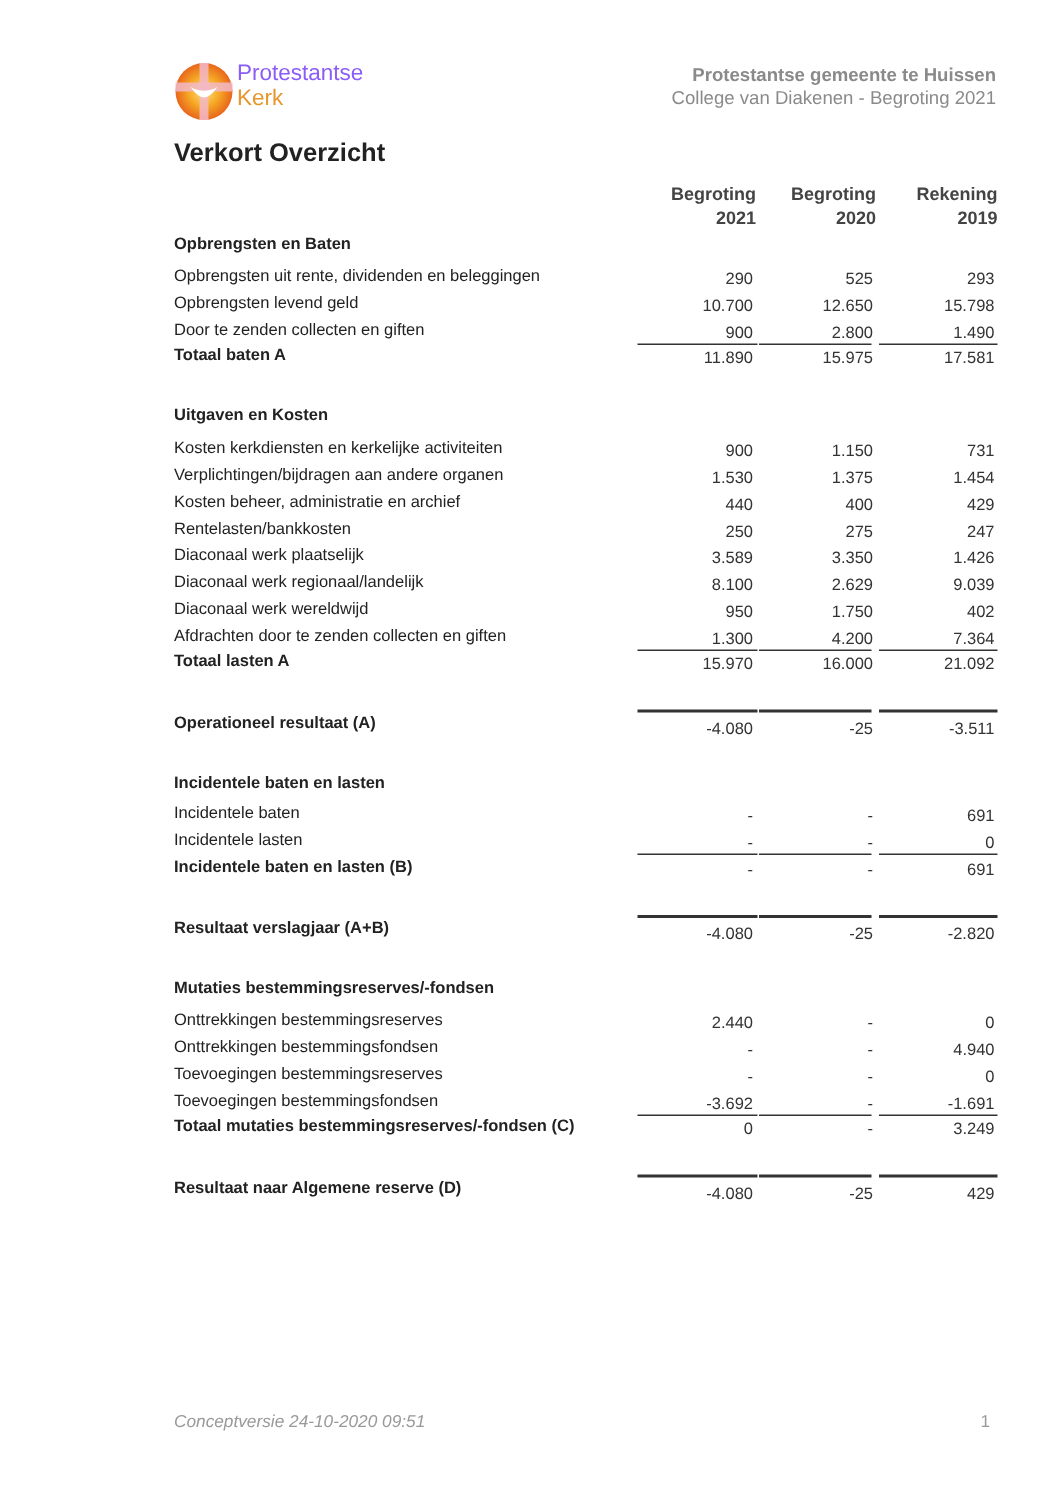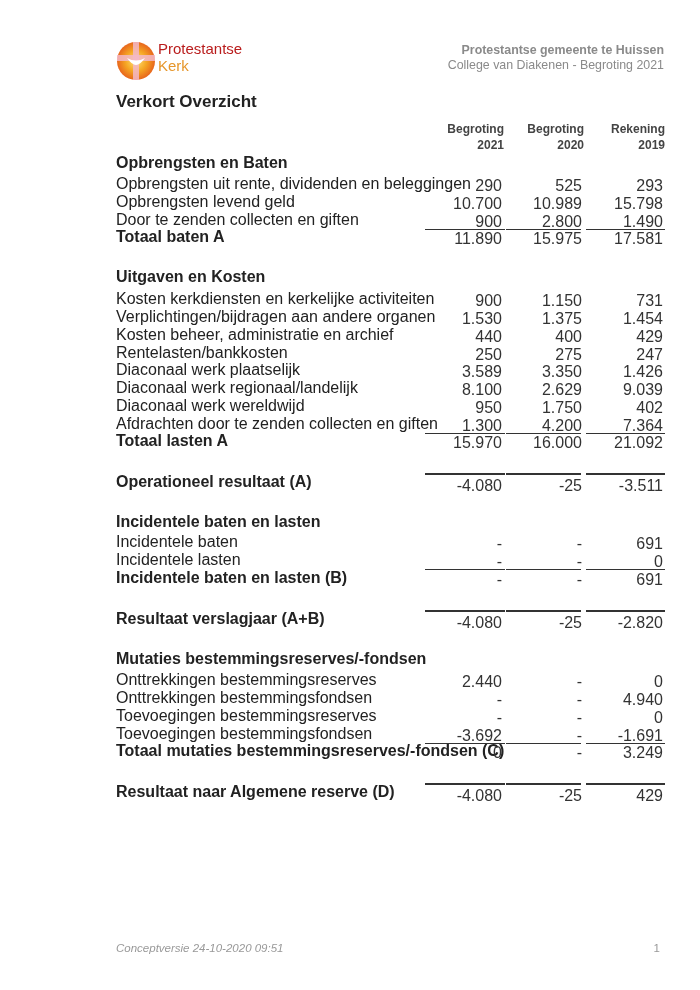--- a/index.html
+++ b/index.html
@@ -1,26 +1,26 @@
 <!DOCTYPE html>
 <html><head>
 <meta charset="utf-8">
 <style>
   html, body { margin:0; padding:0; background:#ffffff; }
   body { width:700px; height:990px; position:relative; overflow:hidden;
          font-family:"Liberation Sans", sans-serif; color:#222; }
   .logo { position:absolute; left:116px; top:41px; width:40px; height:40px; }
   .logo-text { position:absolute; left:158px; top:40px; font-size:15px; line-height:17px; }
-  .logo-text .l1 { color:#b91c1c; display:block;text-align:center; }
+  .logo-text .l1 { color:#8b5cf6; display:block;text-align:center; }
   .logo-text .l2 { color:#e6962a; display:block; }
   .hdr-right { position:absolute; right:36px; top:43px; text-align:right; font-size:12.4px; line-height:15px; color:#8a8a8a; }
   .hdr-right .b { font-weight:bold; }
   .title { position:absolute; left:116px; top:92px; font-size:17px; font-weight:bold; color:#222;text-align:center; }
   .colhead { position:absolute; top:121px; width:80px; text-align:right; font-size:12px; line-height:16px; font-weight:bold; color:#444; }
-  .row { position:absolute; left:116px; width:550px; height:16px; font-size:16px; line-height:16px; }
+  .row { position:absolute; left:116px; width:550px; height:16px; font-size:11px; line-height:16px; }
   .row .lbl { position:absolute; left:0; top:0; white-space:nowrap; color:#222; }
   .row.bold .lbl { font-weight:bold; }
   .row .v { position:absolute; top:2px; width:78px; text-align:right; color:#333; }
   .row .v0 { left:308px; }
   .row .v1 { left:388px; }
   .row .v2 { left:469px; }
   .line { position:absolute; height:1px; background:#333; }
   .line.thick { height:2px; background:#333; }
   .footer-left { position:absolute; left:116px; top:942px; font-size:11.5px; font-style:italic; color:#999; }
   .footer-right { position:absolute; right:40px; top:942px; font-size:11.5px; color:#999; }
@@ -71,21 +71,21 @@
 
 <div class="row" style="top:176px">
     <span class="lbl">Opbrengsten uit rente, dividenden en beleggingen</span>
     <span class="v v0">290</span>
     <span class="v v1">525</span>
     <span class="v v2">293</span>
   </div>
 <div class="row" style="top:194px">
     <span class="lbl">Opbrengsten levend geld</span>
     <span class="v v0">10.700</span>
-    <span class="v v1">10.989</span>
+    <span class="v v1">12.650</span>
     <span class="v v2">15.798</span>
   </div>
 <div class="row" style="top:212px">
     <span class="lbl">Door te zenden collecten en giften</span>
     <span class="v v0">900</span>
     <span class="v v1">2.800</span>
     <span class="v v2">1.490</span>
   </div>
 <div class="line" style="left:425px;top:229px;width:80px"></div>
 <div class="line" style="left:506px;top:229px;width:75px"></div>

